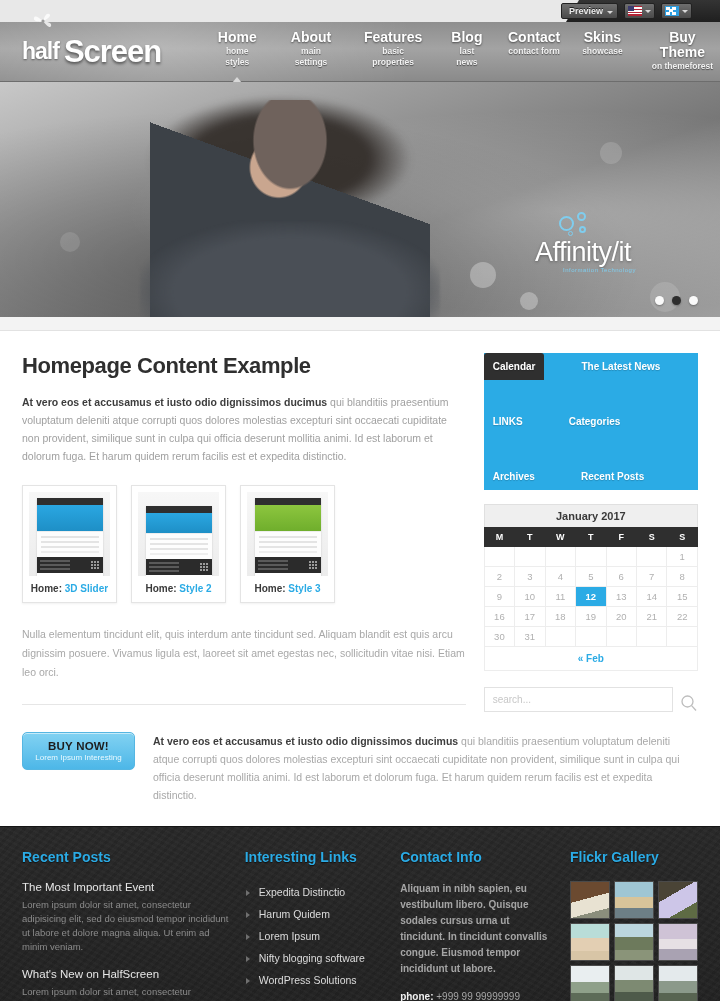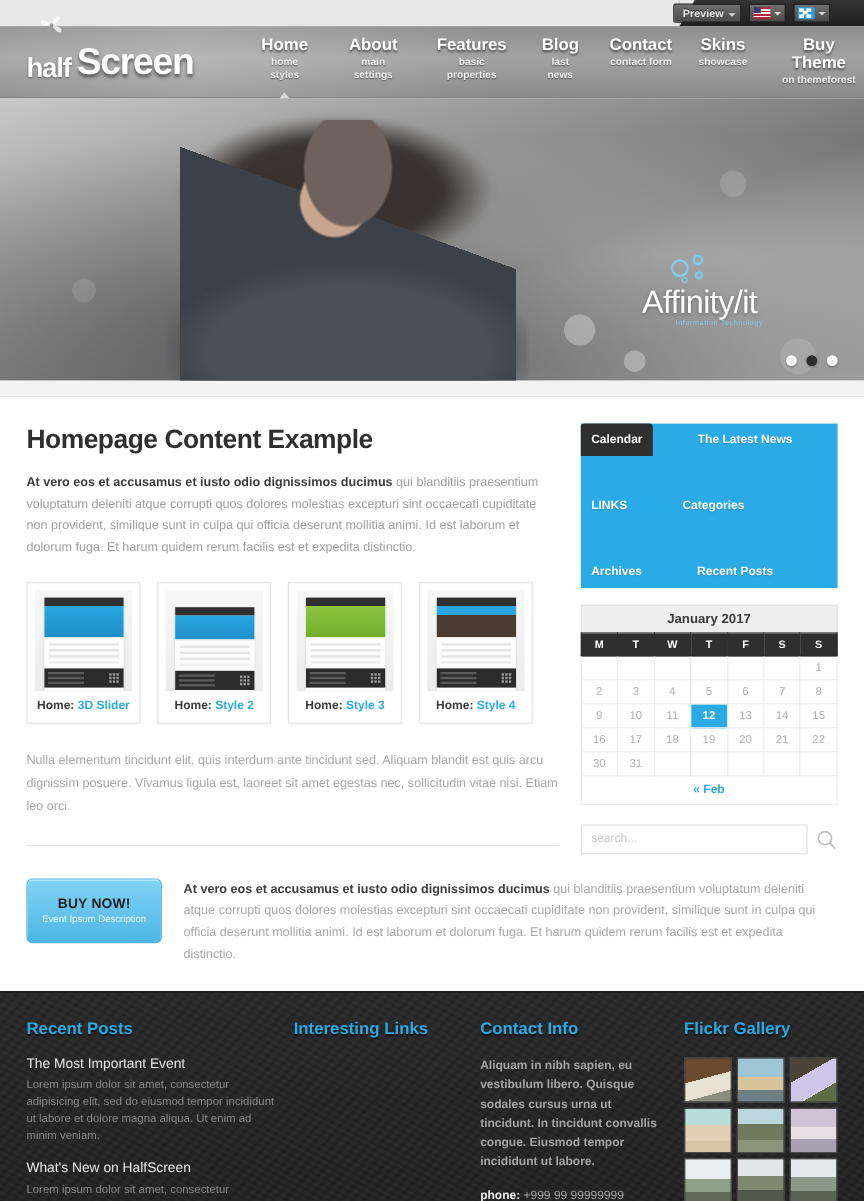--- a/index.html
+++ b/index.html
@@ -78,21 +78,21 @@
     background:
       radial-gradient(circle at 22% 40%, rgba(255,255,255,.22), transparent 45%),
       linear-gradient(180deg,#8e8e8e 0%,#a3a3a3 45%,#8a8a8a 100%);
     border-bottom:1px solid #6d6d6d;
     display:flex; align-items:center;
   }
   .logo { margin-left:22px; width:170px; position:relative; }
   .logo-mark {
     position:absolute; left:10px; top:-22px; width:22px; height:18px;
   }
-  .logo-text { display:flex; align-items:flex-end; }
+  .logo-text { display:flex; align-items:center; }
   .logo-half {
     font-size:23px; font-weight:bold; color:#fff; letter-spacing:-1px;
     text-shadow:0 1px 2px rgba(0,0,0,.45); font-family:"Liberation Sans", sans-serif;
   }
   .logo-screen {
     font-size:31px; font-weight:bold; color:#fff; margin-left:5px; letter-spacing:-1px;
     text-shadow:0 2px 3px rgba(0,0,0,.5);
   }
   .nav { display:flex; align-items:flex-start; margin-left:21px; gap:22px; }
   .nav-item { text-align:center; position:relative; padding-bottom:2px; }
@@ -238,34 +238,34 @@
     padding:4px 0; border:1px solid #2f2f2f; width:14.28%;
   }
   .cal td {
     text-align:center; font-size:9.5px; color:#b0b0b0; padding:4px 0;
     border:1px solid #ededed;
   }
   .cal td.today { background:#2babe5; color:#fff; font-weight:bold; }
   .cal tfoot td {
     border:1px solid #ededed; color:#2babe5; font-size:10px; font-weight:bold; padding:6px 0;
   }
-  .search-wrap { margin-top:16px; display:flex; align-items:center; gap:7px; }
+  .search-wrap { margin-top:16px; display:flex; align-items:flex-end; gap:7px; }
   .search-input {
     flex:1; border:1px solid #e2e2e2; background:#fff; padding:6px 8px;
     font-size:10px; color:#c3c3c3; font-family:"Liberation Sans", sans-serif;
   }
   .search-input::placeholder { color:#c7c7c7; }
   .search-btn { width:18px; height:18px; }
 
   
   .cta {
     margin:20px 22px 0 22px; display:flex; gap:18px; padding-bottom:22px;
   }
   .buy-btn {
-    width:113px; height:54px; border-radius:5px; border:1px solid #55b6e2;
+    width:113px; height:38px; border-radius:5px; border:1px solid #55b6e2;
     background:linear-gradient(#82d2f2,#4db7e8);
     display:flex; flex-direction:column; align-items:center; justify-content:center;
     box-shadow:inset 0 1px 0 rgba(255,255,255,.55);
   }
   .buy-title {
     font-size:11.5px; font-weight:bold; color:#1d1d1d; letter-spacing:.2px;
   }
   .buy-sub { font-size:8px; color:#eafaff; margin-top:1px; }
   .cta-text { flex:1; font-size:10.5px; line-height:18px; color:#a8a8a8; }
   .cta-text b { color:#3d3d3d; font-weight:bold; }
@@ -454,34 +454,20 @@
                 <div class="mini-hero" style="background:linear-gradient(#8dc63f,#6fae2c);"></div>
                 <div class="mini-body"></div>
                 <div class="mini-foot"></div>
               </div>
           </div>
           <div class="thumb-label">
             <span>Home:</span>
             <span class="style">Style 3</span>
           </div>
         </div>
-        <div class="thumb-card">
-          <div class="thumb-shot">
-            <div class="mini">
-                <div class="mini-top"></div>
-                <div class="mini-hero" style="background:linear-gradient(#2aa7e2 0 30%,#4a3c33 30%);"></div>
-                <div class="mini-body"></div>
-                <div class="mini-foot"></div>
-              </div>
-          </div>
-          <div class="thumb-label">
-            <span>Home:</span>
-            <span class="style">Style 4</span>
-          </div>
-        </div>
       </div>
 
       <p class="post-note">Nulla elementum tincidunt elit, quis interdum ante tincidunt sed. Aliquam blandit est quis arcu dignissim posuere. Vivamus ligula est, laoreet sit amet egestas nec, sollicitudin vitae nisi. Etiam leo orci.</p>
       <div class="divider"></div>
     </div>
 
     <div class="sidebar">
       <div class="tabs">
         <div class="tab active">Calendar</div>
         <div class="tab">The Latest News</div>
@@ -564,21 +550,21 @@
           <circle cx="7.5" cy="7.5" r="5.5" fill="none" stroke="#bdbdbd" stroke-width="1.3"></circle>
           <line x1="11.6" y1="11.6" x2="16" y2="16.5" stroke="#bdbdbd" stroke-width="1.3"></line>
         </svg>
       </div>
     </div>
   </div>
 
   <div class="cta">
     <div class="buy-btn">
       <span class="buy-title">BUY NOW!</span>
-      <span class="buy-sub">Event Ipsum Description</span>
+      <span class="buy-sub">Lorem Ipsum Interesting</span>
     </div>
     <p class="cta-text">
       <b>At vero eos et accusamus et iusto odio dignissimos ducimus</b><span> qui blanditiis praesentium voluptatum deleniti atque corrupti quos dolores molestias excepturi sint occaecati cupiditate non provident, similique sunt in culpa qui officia deserunt mollitia animi. Id est laborum et dolorum fuga. Et harum quidem rerum facilis est et expedita distinctio.</span>
     </p>
   </div>
 
   <div class="footer">
 
     <div class="fcol-1">
       <div class="fcol-title">Recent Posts</div>
@@ -587,20 +573,27 @@
         <div class="fpost-body">Lorem ipsum dolor sit amet, consectetur adipisicing elit, sed do eiusmod tempor incididunt ut labore et dolore magna aliqua. Ut enim ad minim veniam.</div>
       </div>
       <div class="fpost">
         <div class="fpost-title">What's New on HalfScreen</div>
         <div class="fpost-body">Lorem ipsum dolor sit amet, consectetur adipisicing elit, sed do eiusmod tempor incididunt ut labore et dolore magna aliqua. Ut enim ad minim veniam,</div>
       </div>
     </div>
 
     <div class="fcol-2">
       <div class="fcol-title">Interesting Links</div>
+      <ul class="flink-list">
+        <li class="flink">Expedita Distinctio</li>
+        <li class="flink">Harum Quidem</li>
+        <li class="flink">Lorem Ipsum</li>
+        <li class="flink">Nifty blogging software</li>
+        <li class="flink">WordPress Solutions</li>
+      </ul>
     </div>
 
     <div class="fcol-3">
       <div class="fcol-title">Contact Info</div>
       <div class="contact-body">Aliquam in nibh sapien, eu vestibulum libero. Quisque sodales cursus urna ut tincidunt. In tincidunt convallis congue. Eiusmod tempor incididunt ut labore.</div>
       <div class="contact-line">
         <b>phone:</b>
         <span>+999 99 99999999</span>
       </div>
       <div class="contact-line">

